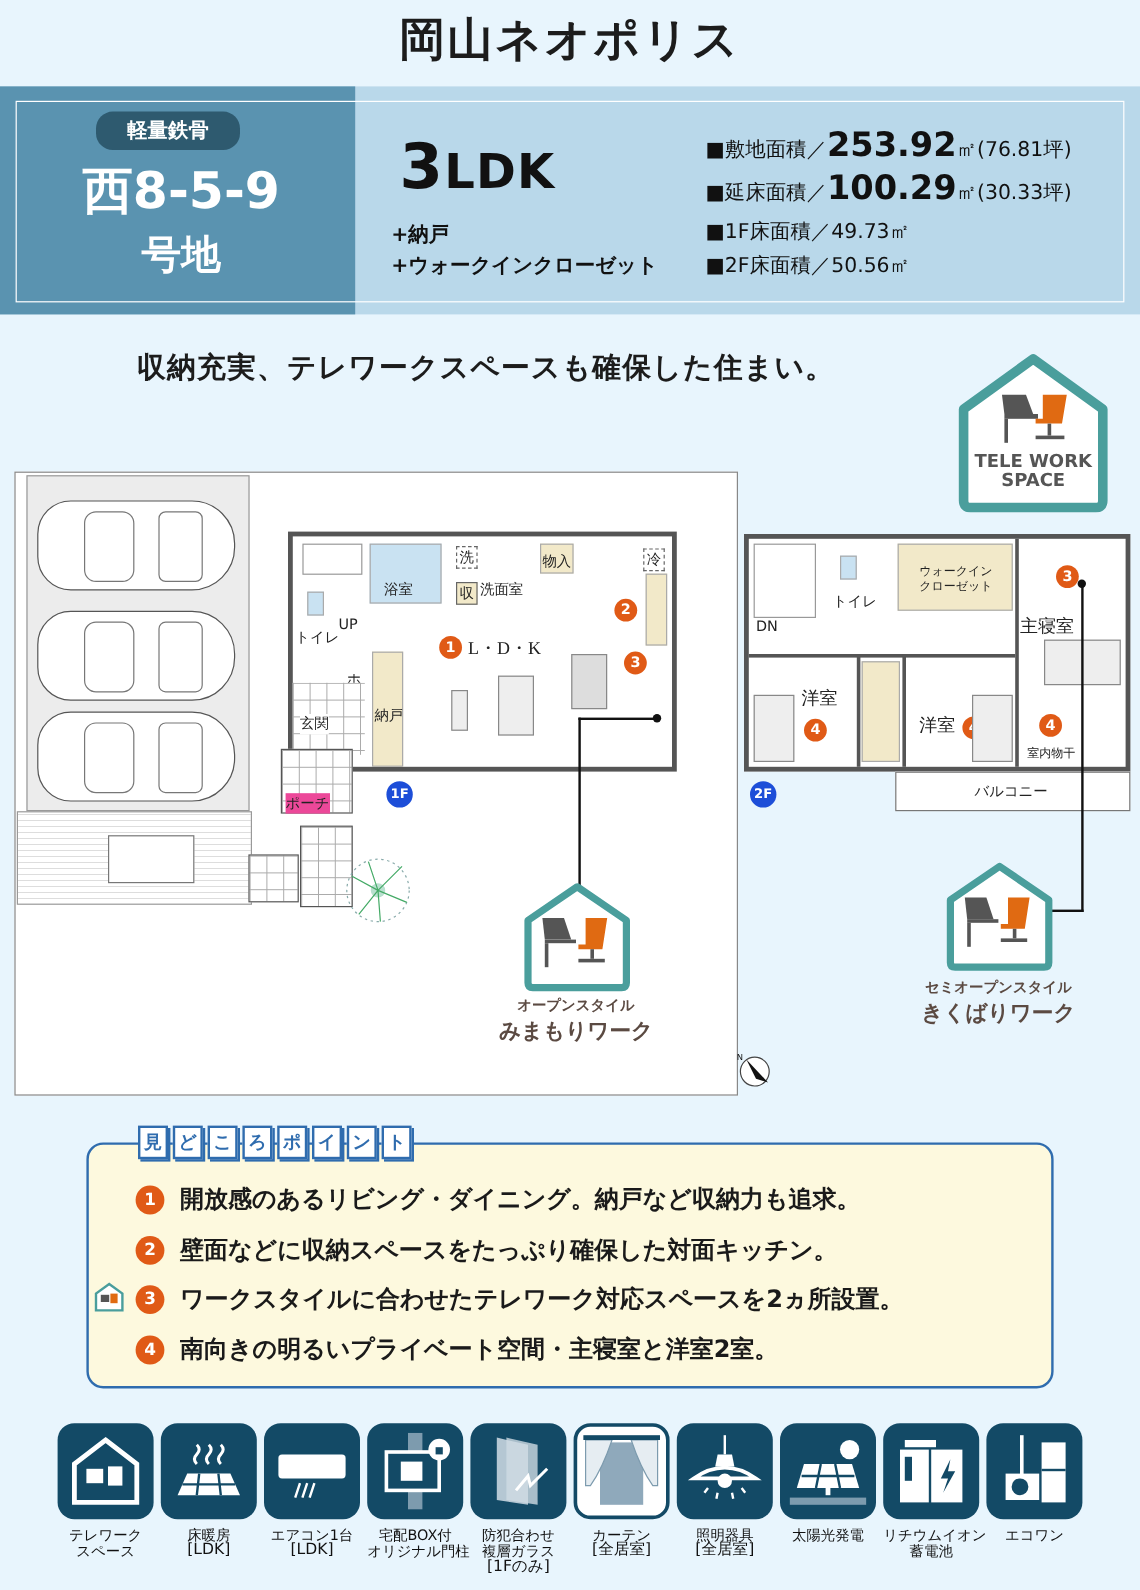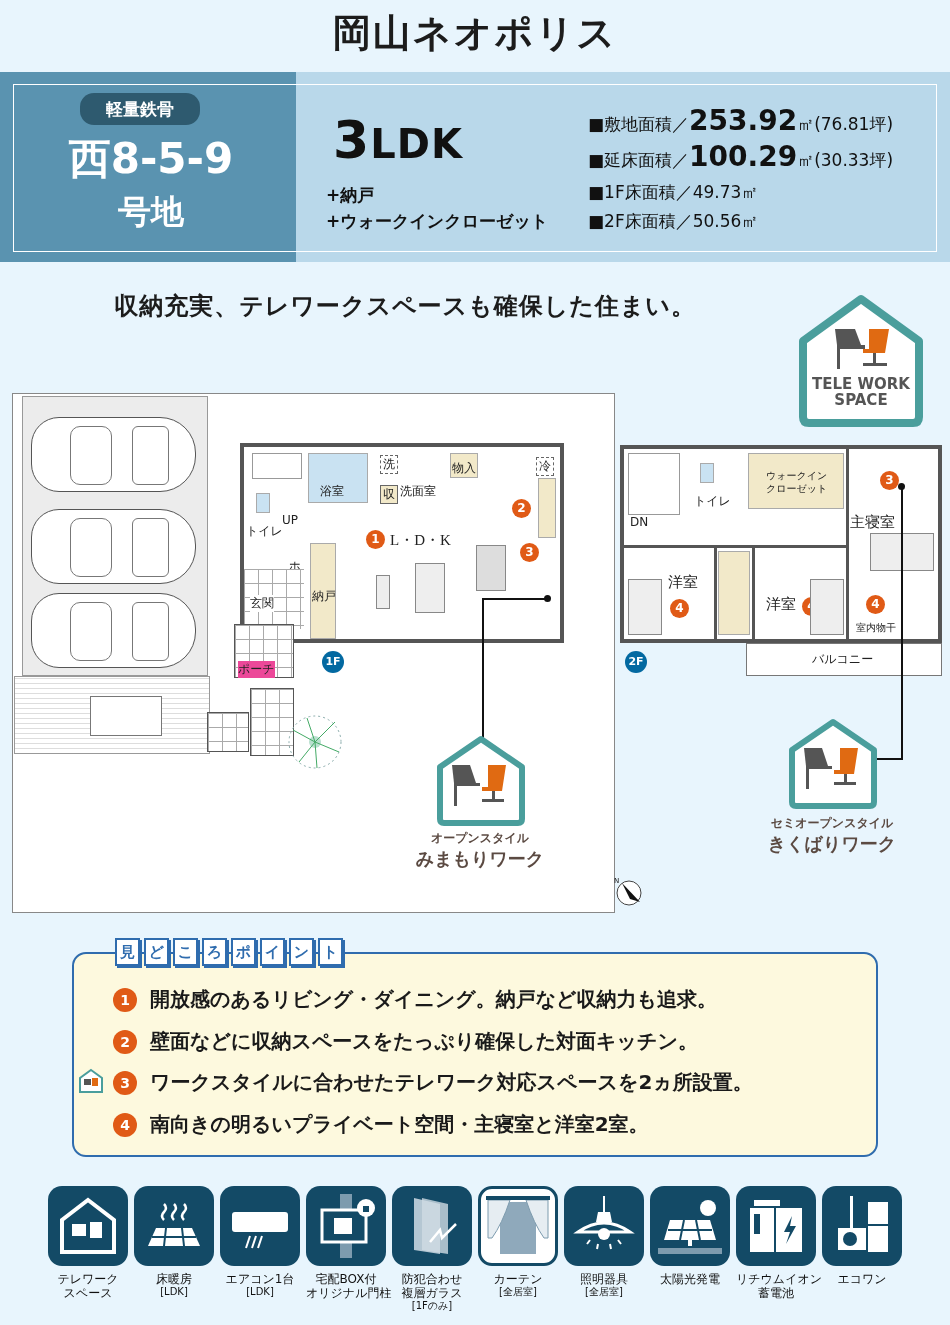--- a/index.html
+++ b/index.html
@@ -26,21 +26,21 @@
   .car::before { content:""; position:absolute; left:38px; top:8px; width:40px; height:57px; border:1px solid #777; border-radius: 10px; }
   .car::after { content:""; position:absolute; left:100px; top:8px; width:35px; height:57px; border:1px solid #777; border-radius: 6px; }
   .wall { position: absolute; background: #555; }
   .room { position: absolute; border: 1px solid #aaa; }
   .bath { background: #c9e2f2; }
   .storage { background: #f2e9c9; }
   .tile { background-image: linear-gradient(#aaa 1px, transparent 1px), linear-gradient(90deg, #aaa 1px, transparent 1px); background-size: 14px 14px; background-color: #fff; }
   .rlabel { position: absolute; font-size: 12px; color: #222; white-space: nowrap; }
   .rlabel.big { font-size: 15px; font-family: Liberation Serif, serif; }
   .num { position: absolute; width: 19px; height: 19px; border-radius: 50%; background: #e05a16; color: #fff; font-size: 12px; font-weight: bold; text-align: center; line-height: 19px; }
-  .floor-tag { position: absolute; width: 22px; height: 22px; border-radius: 50%; background: #0369a1; color: #fff; font-size: 11px; font-weight: bold; text-align: center; line-height: 22px; }
+  .floor-tag { position: absolute; width: 22px; height: 22px; border-radius: 50%; background: #1d4ed8; color: #fff; font-size: 11px; font-weight: bold; text-align: center; line-height: 22px; }
   .plan2 { left: 620px; top: 445px; width: 322px; height: 198px; background: #fff; border: 4px solid #555; }
   .balcony { left: 746px; top: 643px; width: 196px; height: 33px; background: #fff; border: 1px solid #777; }
   .leader { position: absolute; background: #111; }
   .dot { position: absolute; width: 7px; height: 7px; border-radius: 50%; background: #111; }
 
   .tw-badge { position: absolute; }
   .tw-caption { position: absolute; text-align: center; color: #5b4a42; font-weight: bold; white-space: nowrap; }
   .tw-caption .s { font-size: 12px; display: block; }
   .tw-caption .l { font-size: 18px; display: block; }
 
@@ -49,21 +49,21 @@
   .points-title { left: 115px; top: 938px; display: flex; gap: 4px; }
   .points-title span { width: 25px; height: 28px; background: #fff; border: 2px solid #2f6cae; color: #2f6cae; font-weight: bold; font-size: 15px; text-align: center; line-height: 24px; box-shadow: 2px 2px 0 #2f6cae; }
   .point-row { position: absolute; left: 113px; font-size: 20px; font-weight: bold; color: #1a1a1a; white-space: nowrap; display: flex; align-items: center; }
   .point-row .pn { width: 24px; height: 24px; border-radius: 50%; background: #e05a16; color: #fff; font-size: 14px; text-align: center; line-height: 24px; margin-right: 13px; flex: none; }
 
   
   .features { left: 48px; top: 1186px; display: flex; gap: 6px; }
   .feat { width: 80px; text-align: center; }
   .feat .ic { width: 80px; height: 80px; border-radius: 14px; background: #134a66; display: flex; align-items: center; justify-content: center; }
   .feat .lb { font-size: 12px; line-height: 14px; margin-top: 6px; color: #111; white-space: nowrap; }
-  .feat .sub { font-size: 10px; line-height: 12px; color: #111; }
+  .feat .sub { font-size: 13px; line-height: 12px; color: #111; }
 </style>
 </head>
 <body>
 
 <div class="abs title">岡山ネオポリス</div>
 
 <div class="abs spec-band"></div>
 <div class="abs spec-left"></div>
 <div class="abs spec-frame"></div>
 <div class="abs struct-badge">軽量鉄骨</div>

